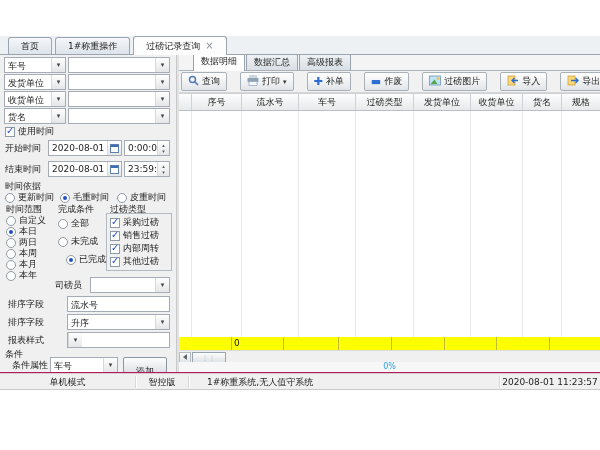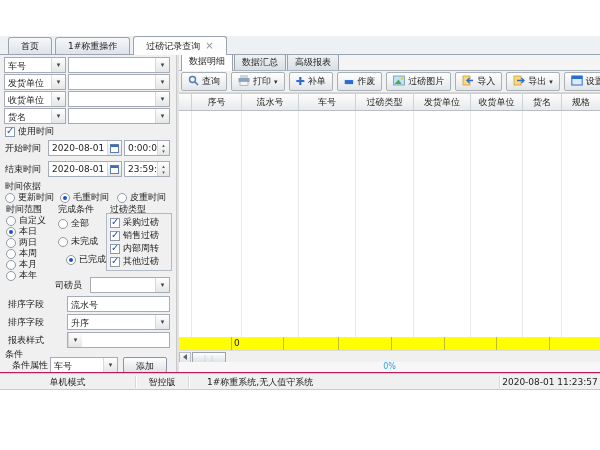--- a/index.html
+++ b/index.html
@@ -24,32 +24,32 @@
               text-align:center;font-size:7px;color:#444;padding-top:3px;}
   .tin{position:absolute;height:16px;border:1px solid #a5acb5;background:#fff;box-sizing:border-box;padding:2px 3px 0 3px;}
   .flabel{position:absolute;padding-top:2px;}
   .chk{display:inline-block;width:10px;height:10px;border:1px solid #8e9aa5;background:#fff;position:relative;vertical-align:middle;box-sizing:border-box;}
   .chk.on:after{content:"✓";position:absolute;left:0px;top:-3px;color:#2050c8;font-size:10px;}
   .radio{display:inline-block;width:10px;height:10px;border:1px solid #8e9aa5;border-radius:50%;background:#fff;position:relative;vertical-align:middle;box-sizing:border-box;}
   .radio.sel:after{content:"";position:absolute;left:2px;top:2px;width:4px;height:4px;border-radius:50%;background:#2050c8;}
   .opt{position:absolute;display:flex;align-items:center;gap:3px;height:11px;}
   .gbox{position:absolute;border:1px solid #b2b9c1;background:#f0f0f0;}
   .btn{position:absolute;height:16px;border:1px solid #8a96a2;border-radius:2px;
-       background:linear-gradient(#fdfdfd,#dfe3e7);text-align:center;padding-top:2px;box-sizing:border-box;}
+       background:linear-gradient(#fdfdfd,#dfe3e7);text-align:center;padding-top:7px;box-sizing:border-box;}
   .spin{width:11px;border-left:1px solid #d9d9d9;background:linear-gradient(#fefefe,#e4e6e8);
         font-size:5px;color:#555;text-align:center;line-height:6px;padding-top:1px;}
   .splitter{position:absolute;left:176px;top:19px;width:2px;height:317px;background:#e2e2e2;border-left:1px solid #c8c8c8;}
   
   .rp{position:absolute;left:179px;top:19px;width:421px;height:317px;background:#f4f4f4;overflow:hidden;}
-  .itabs{position:absolute;left:0;top:0;width:421px;height:16px;display:flex;align-items:flex-end;padding-left:2px;box-sizing:border-box;border-bottom:1px solid #aab3bc;}
+  .itabs{position:absolute;left:0;top:0;width:421px;height:16px;display:flex;align-items:flex-end;padding-left:14px;box-sizing:border-box;border-bottom:1px solid #aab3bc;}
   .itab{height:14px;padding:1px 7px 0 7px;margin-right:1px;border:1px solid #98a2ac;border-bottom:none;
         border-radius:2px 2px 0 0;background:linear-gradient(#f0f2f4,#d9dfe5);}
   .itab.active{background:#ffffff;height:16px;margin-bottom:-1px;z-index:2;}
   .tbar{position:absolute;left:0;top:16px;width:421px;height:22px;background:#f1f1f1;border-bottom:1px solid #d6d6d6;
-        display:flex;align-items:center;gap:4px;padding-left:2px;box-sizing:border-box;}
+        display:flex;align-items:center;gap:13px;padding-left:2px;box-sizing:border-box;}
   .tbtn{display:flex;align-items:center;gap:3px;height:17px;padding:0 6px;border:1px solid #a8b0b8;border-radius:2px;
         background:linear-gradient(#ffffff,#e2e5e9);white-space:nowrap;}
   .tbtn .car{font-size:7px;color:#333;}
   .gplus{color:#2b6cd4;font-weight:bold;font-size:11px;line-height:9px;}
   .grid{position:absolute;left:0;top:38px;width:421px;height:244px;background:#fff;}
   .ghead{display:flex;height:16px;border-top:1px solid #cdd2d8;border-bottom:1px solid #b9bfc6;}
   .hcell{background:linear-gradient(#fdfdfd,#e7e9eb);border-right:1px solid #cdd2d8;text-align:center;
          padding-top:2px;box-sizing:border-box;overflow:hidden;white-space:nowrap;}
   .gbody{display:flex;height:227px;}
   .bcell{border-right:1px solid #e6e8ea;height:100%;box-sizing:border-box;}

